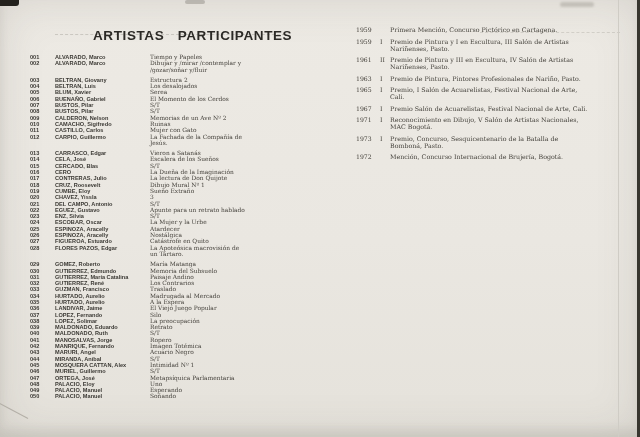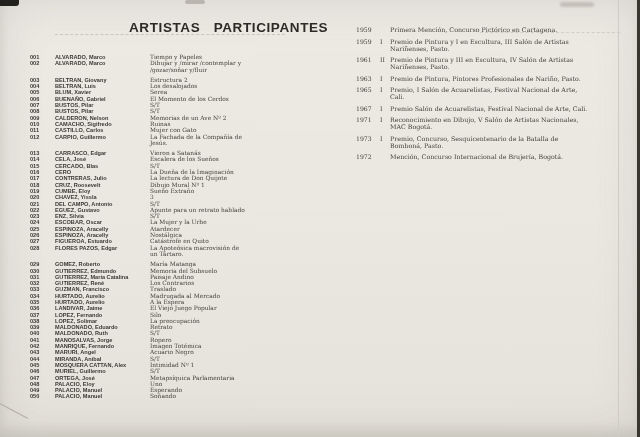--- a/index.html
+++ b/index.html
@@ -13,23 +13,23 @@
   .edge-right   { position:absolute; right:0; top:0; width:3px; height:437px; background:#38362f; }
   .edge-fold    { position:absolute; right:21px; top:0; width:1px; height:437px; background:#cfccc5; }
   .corner-mark  { position:absolute; left:0; top:0; width:19px; height:6px; background:#23211d; border-radius:0 0 3px 0; }
   .smudge-a     { position:absolute; left:185px; top:0; width:20px; height:4px; background:#8a867e; opacity:.45; border-radius:2px; }
   .smudge-b     { position:absolute; left:560px; top:2px; width:34px; height:5px; background:#96928a; opacity:.4; border-radius:3px; filter:blur(1px); }
   .scanline-l   { position:absolute; left:55px;  top:34px; width:230px; border-top:1px dashed rgba(60,55,45,.18); }
   .scanline-r   { position:absolute; left:480px; top:32px; width:140px; border-top:1px dashed rgba(60,55,45,.14); }
   .scratch-bl   { position:absolute; left:-4px; top:410px; width:34px; height:1px; background:#b3afa7; transform:rotate(28deg); }
   
   .page-title {
-    position:absolute; left:93px; top:20px;
+    position:absolute; left:93px; top:28px;
     font-family:"Liberation Sans", sans-serif; font-weight:bold;
-    font-size:13.5px; letter-spacing:.6px; word-spacing:9px; color:#2c2a26;margin-left:36px;
+    font-size:13.5px; letter-spacing:.6px; word-spacing:9px; color:#2c2a26;
   }
   .artist-list { position:absolute; left:30px; top:54px; width:285px; color:#46433d; }
   .artist-row  { display:flex; align-items:flex-start; }
   .artist-row.gap { margin-top:4px; }
   .a-num  { width:16px; margin-right:9px; font-family:"Liberation Sans", sans-serif; font-weight:bold; font-size:5.6px; line-height:6.3px; color:#3b3934; }
   .a-name { width:95px; font-family:"Liberation Sans", sans-serif; font-weight:bold; font-size:5.6px; line-height:6.3px; color:#3b3934; }
   .a-work { width:98px; font-size:5.9px; line-height:6.3px; }
   
   .award-list { position:absolute; left:356px; top:26px; width:270px; color:#45423c; }
   .award-row  { display:flex; align-items:flex-start; margin-bottom:4.5px; }

